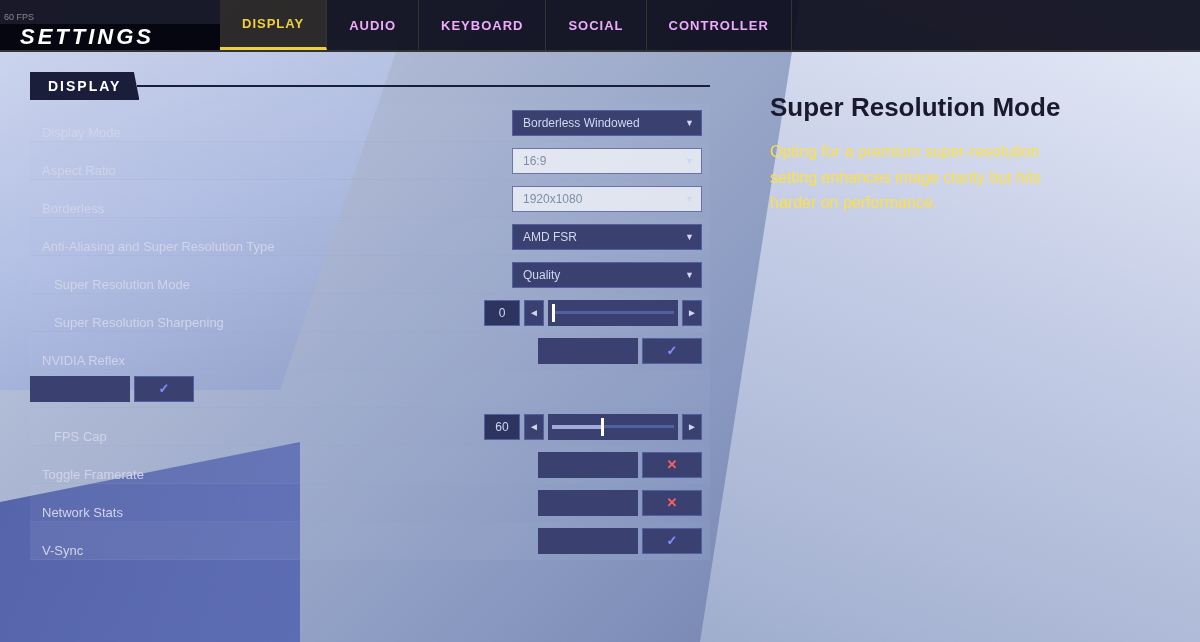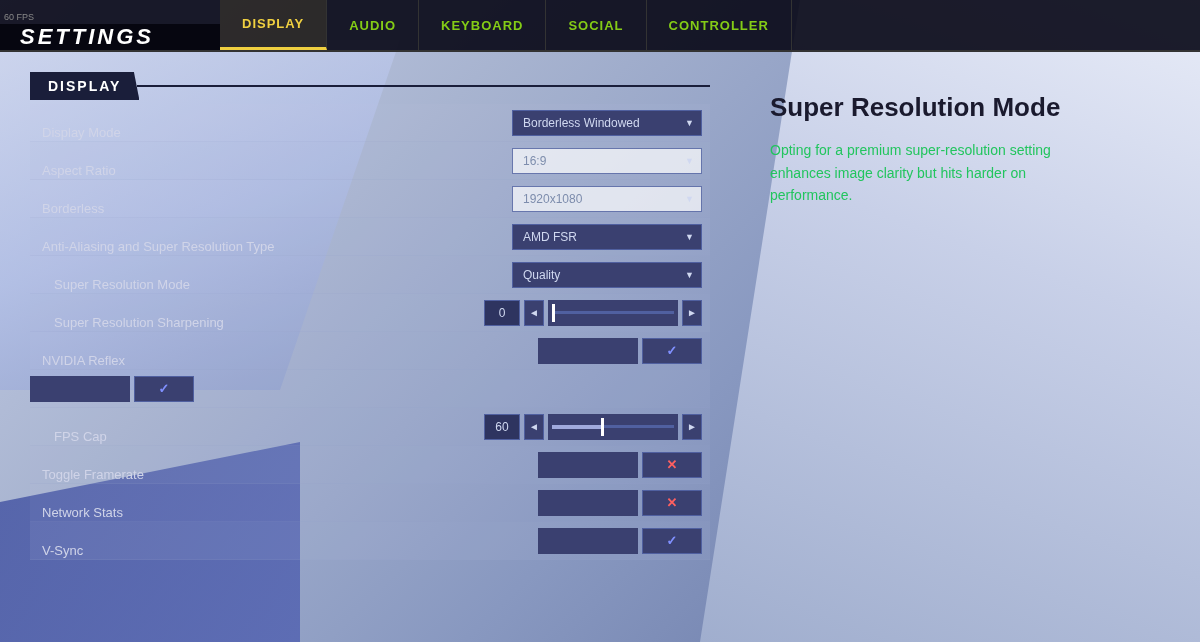--- a/index.html
+++ b/index.html
@@ -92,21 +92,21 @@
 
     .nav-tabs {
       display: flex;
       align-items: stretch;
     }
 
     .nav-tab {
       display: flex;
       align-items: center;
       padding: 0 22px;
-      color: #84cc16;
+      color: #f0abfc;
       font-size: 13px;
       font-weight: 700;
       letter-spacing: 1px;
       text-transform: uppercase;
       cursor: pointer;
       border-right: 1px solid #333;
       transition: color 0.2s;
     }
 
     .nav-tab.active {
@@ -320,22 +320,22 @@
 
     .info-title {
       color: #1a1a2e;
       font-size: 26px;
       font-weight: 800;
       margin-bottom: 16px;
       line-height: 1.2;
     }
 
     .info-description {
-      color: #22c55e;
-      font-size: 14px;
+      color: #fde047;
+      font-size: 16px;
       line-height: 1.6;
       max-width: 320px;
     }
   </style>
 </head>
 <body>
 
 <div class="bg-layer"></div>
 <div class="bg-shape1"></div>
 <div class="bg-shape2"></div>

